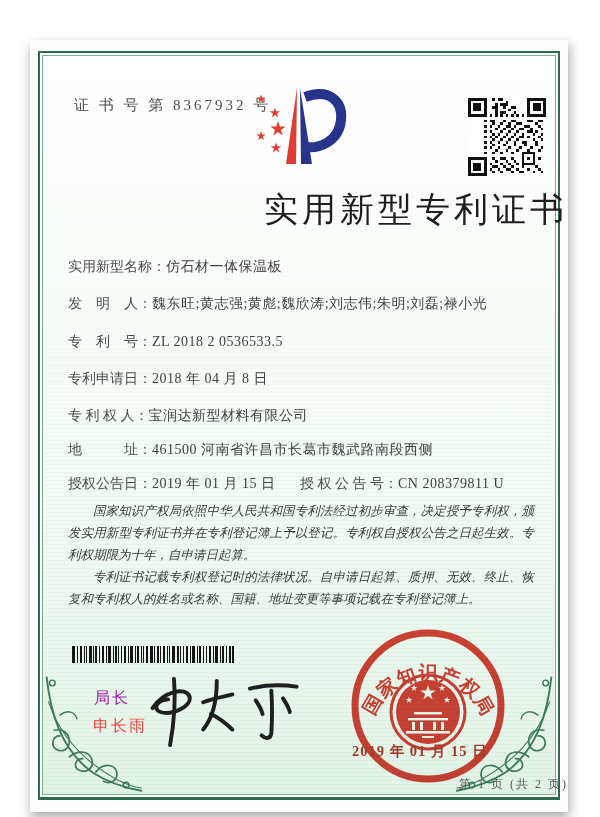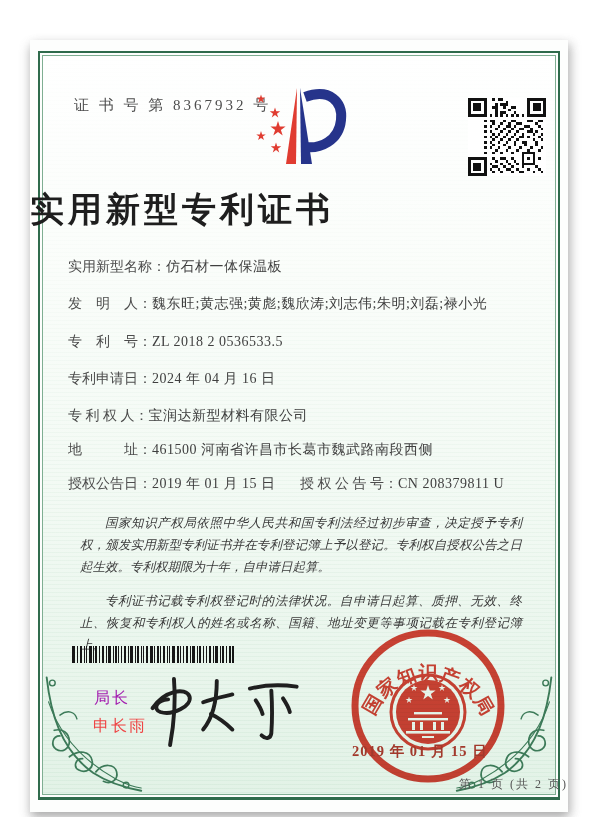--- a/index.html
+++ b/index.html
@@ -9,29 +9,29 @@
          box-shadow:0 6px 10px rgba(110,110,110,.45),4px 3px 9px rgba(150,150,150,.30);}
   .frame-outer{position:absolute;left:8px;top:11px;right:8px;bottom:12px;
                border:2px solid #2f6b4c;border-bottom-width:3px;padding:2px;box-sizing:border-box;}
   .frame-inner{width:100%;height:100%;box-sizing:border-box;border:1px solid #7fae92;
     background:
       linear-gradient(180deg,rgba(255,255,255,.96) 0%,rgba(250,253,250,.88) 28%,rgba(236,247,238,.66) 62%,rgba(210,235,217,.62) 100%),
       repeating-linear-gradient(180deg,rgba(96,165,120,.16) 0px,rgba(96,165,120,.16) 1px,transparent 1px,transparent 4px);}
   .cert-no{position:absolute;left:44px;top:56px;font-size:15px;letter-spacing:3px;color:#4d4d4d;}
   .logo{position:absolute;left:218px;top:44px;width:100px;height:86px;}
   .qr{position:absolute;left:438px;top:58px;width:78px;height:78px;}
-  .title{position:absolute;left:0;top:147px;width:100%;text-align:left;font-size:34px;
-         font-weight:700;letter-spacing:4px;color:#1e1e1e;}
+  .title{position:absolute;left:0;top:147px;width:100%;text-align:right;font-size:34px;
+         font-weight:400;letter-spacing:4px;color:#1e1e1e;}
   .row{position:absolute;left:38px;right:16px;font-size:14px;color:#474747;white-space:nowrap;}
   .row .lbl{white-space:pre;color:#4c4c4c;}
   .row .val{color:#3f3f3f;letter-spacing:.5px;margin-top:15px;}
   .grant-num{position:absolute;left:232px;top:0;}
   .paras{position:absolute;left:38px;top:460px;width:466px;font-size:12.5px;line-height:22px;
          color:#3a3a3a;text-align:justify;font-style:italic;}
-  .paras p{margin:12px;text-indent:2em;}
+  .paras p{margin:0;text-indent:2em;}
   .barcode{position:absolute;left:42px;top:606px;width:162px;height:17px;}
   .officer-title{position:absolute;left:64px;top:648px;font-size:16px;color:#a21caf;letter-spacing:2px;}
   .officer-name{position:absolute;left:63px;top:676px;font-size:16px;color:#ef4444;letter-spacing:2px;}
   .signature{position:absolute;left:105px;top:626px;width:185px;height:92px;}
   .seal{position:absolute;left:318px;top:586px;width:160px;height:160px;mix-blend-mode:multiply;opacity:.93;}
   .seal-date{position:absolute;left:322px;top:702px;font-size:14.5px;font-weight:bold;
              color:#a2392c;letter-spacing:1px;white-space:nowrap;}
   .footer{position:absolute;left:0;top:736px;width:100%;text-align:right;font-size:12px;
           color:#555;letter-spacing:2px;}
   .ornament{position:absolute;width:104px;height:124px;bottom:15px;}
@@ -244,21 +244,21 @@
     <div class="row" style="top:218px">
       <span class="lbl">实用新型名称：</span><span class="val">仿石材一体保温板</span>
     </div>
     <div class="row" style="top:255px">
       <span class="lbl">发　明　人：</span><span class="val">魏东旺;黄志强;黄彪;魏欣涛;刘志伟;朱明;刘磊;禄小光</span>
     </div>
     <div class="row" style="top:293px">
       <span class="lbl">专　利　号：</span><span class="val">ZL 2018 2 0536533.5</span>
     </div>
     <div class="row" style="top:330px">
-      <span class="lbl">专利申请日：</span><span class="val">2024 年 04 月 16 日</span>
+      <span class="lbl">专利申请日：</span><span class="val">2018 年 04 月 8 日</span>
     </div>
     <div class="row" style="top:367px">
       <span class="lbl">专 利 权 人：</span><span class="val">宝润达新型材料有限公司</span>
     </div>
     <div class="row" style="top:401px">
       <span class="lbl">地　　　址：</span><span class="val">461500 河南省许昌市长葛市魏武路南段西侧</span>
     </div>
     <div class="row" style="top:435px">
       <span class="lbl">授权公告日：</span><span class="val">2019 年 01 月 15 日</span>
       <span class="grant-num">

